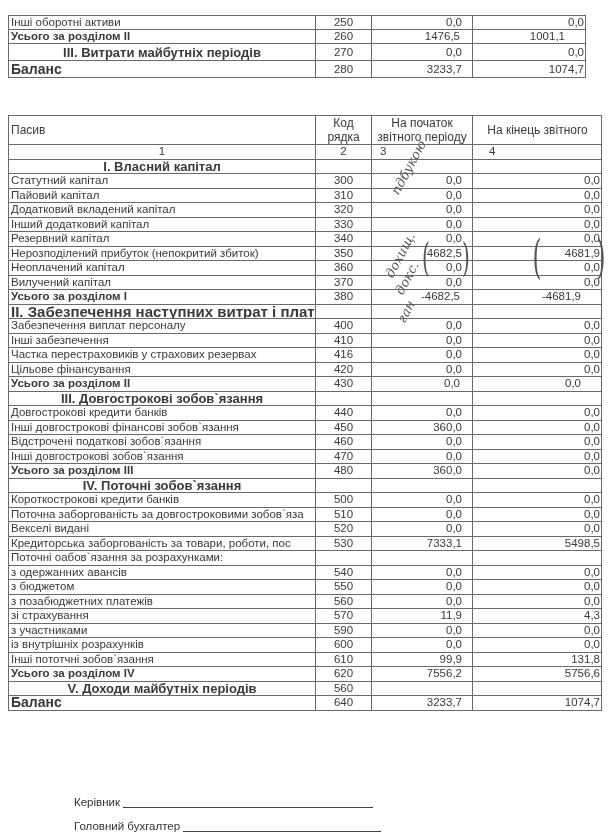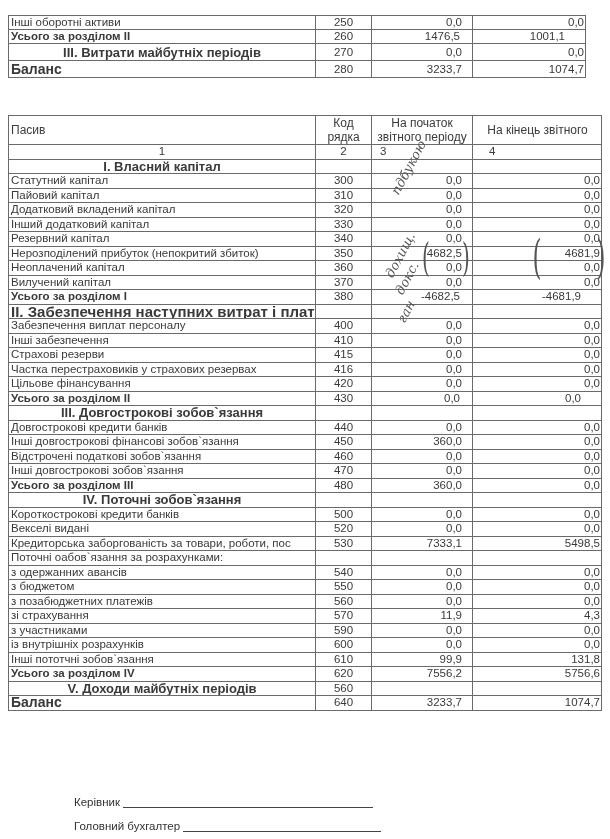--- a/index.html
+++ b/index.html
@@ -165,26 +165,20 @@
         <td class="c-start">0,0</td>
         <td class="c-end">0,0</td>
       </tr>
       <tr>
         <td class="c-name">Інші забезпечення</td>
         <td class="c-code">410</td>
         <td class="c-start">0,0</td>
         <td class="c-end">0,0</td>
       </tr>
       <tr>
-        <td class="c-name">Страхові резерви</td>
-        <td class="c-code">415</td>
-        <td class="c-start">0,0</td>
-        <td class="c-end">0,0</td>
-      </tr>
-      <tr>
         <td class="c-name">Частка перестраховиків у страхових резервах</td>
         <td class="c-code">416</td>
         <td class="c-start">0,0</td>
         <td class="c-end">0,0</td>
       </tr>
       <tr>
         <td class="c-name">Цільове фінансування</td>
         <td class="c-code">420</td>
         <td class="c-start">0,0</td>
         <td class="c-end">0,0</td>
@@ -233,20 +227,26 @@
       </tr>
       <tr class="section">
         <td class="c-name">IV. Поточні зобов`язання</td>
         <td class="c-code"></td>
         <td class="c-start"></td>
         <td class="c-end"></td>
       </tr>
       <tr>
         <td class="c-name">Короткострокові кредити банків</td>
         <td class="c-code">500</td>
+        <td class="c-start">0,0</td>
+        <td class="c-end">0,0</td>
+      </tr>
+      <tr>
+        <td class="c-name">Поточна заборгованість за довгостроковими зобов`яза</td>
+        <td class="c-code">510</td>
         <td class="c-start">0,0</td>
         <td class="c-end">0,0</td>
       </tr>
       <tr>
         <td class="c-name">Векселі видані</td>
         <td class="c-code">520</td>
         <td class="c-start">0,0</td>
         <td class="c-end">0,0</td>
       </tr>
       <tr>

